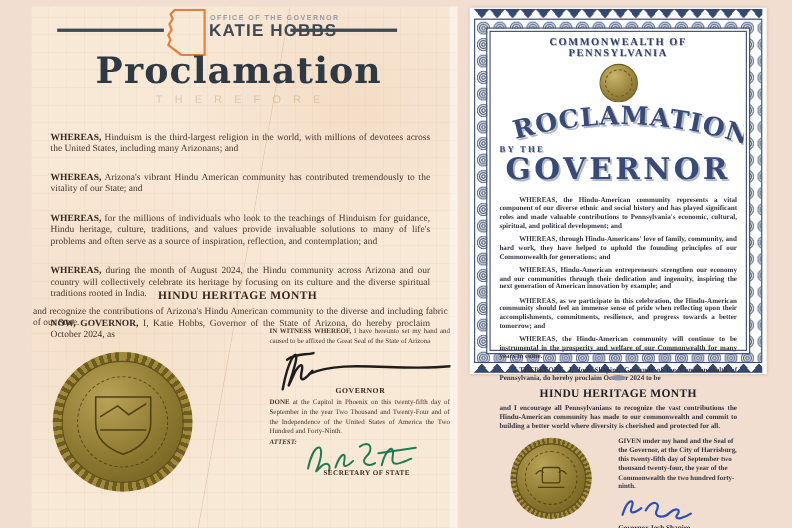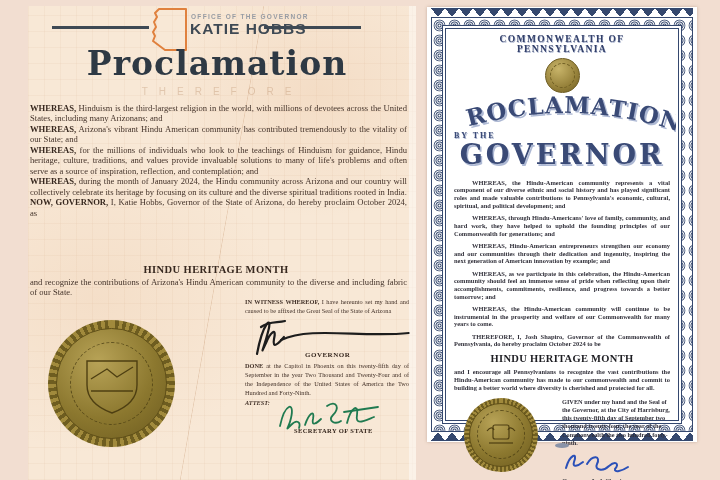--- a/index.html
+++ b/index.html
@@ -30,21 +30,21 @@
   .az-rule.left{left:24px;}
   .az-rule.right{left:236px;}
   .az-title{position:absolute;left:0;right:10px;top:38px;text-align:center;
     font-family:"DejaVu Serif",serif;font-weight:bold;font-size:33px;color:#2e3944;
     letter-spacing:1px;}
   .az-map-word{position:absolute;left:0;right:0;top:80px;text-align:center;
     font-size:10px;letter-spacing:11px;color:rgba(190,148,112,.40);
     font-family:"Liberation Sans",sans-serif;}
   .az-body{position:absolute;left:2px;top:97px;width:377px;font-size:8.6px;
     line-height:1.22;text-align:justify;}
-  .az-body p{margin:0;}
+  .az-body p{margin:16px;}
   .az-body b{color:#37281f;}
   .az-month{position:absolute;left:0;right:12px;top:258px;text-align:center;
     font-size:10.5px;font-weight:bold;letter-spacing:.4px;color:#37281f;}
   .az-closing{position:absolute;left:2px;top:271px;width:377px;font-size:8.6px;
     line-height:1.22;text-align:justify;}
   .az-witness{position:absolute;left:217px;top:292px;width:164px;font-size:6.3px;
     line-height:1.4;text-align:justify;}
   .az-sig-black{position:absolute;left:213px;top:306px;width:176px;height:50px;}
   .az-gov-label{position:absolute;left:277px;top:345px;font-size:7px;font-weight:bold;
     letter-spacing:.5px;color:#37281f;}
@@ -58,21 +58,21 @@
   .seal{border-radius:50%;background:repeating-conic-gradient(#a18a3c 0 3.5deg,#6e5d20 3.5deg 7deg);
     position:absolute;}
   .seal::before{content:"";position:absolute;inset:6.5%;border-radius:50%;
     background:radial-gradient(circle at 38% 30%, #b8a357, #8c782f 55%, #6c5b1f);
     border:1px solid #5f4f18;}
   .seal::after{content:"";position:absolute;inset:17%;border-radius:50%;
     border:1px dashed rgba(70,58,16,.75);}
   .az-seal{left:20px;top:314px;width:127px;height:127px;}
   .seal svg{position:absolute;left:50%;top:50%;transform:translate(-50%,-50%);z-index:2;}
   
-  #pa-doc{position:absolute;left:427px;top:7px;width:270px;height:435px;background:#fff;
+  #pa-doc{position:absolute;left:427px;top:7px;width:270px;height:333px;background:#fff;
     box-shadow:0 0 3px rgba(120,90,70,.35);}
   .pa-fringe{position:absolute;left:4px;right:4px;height:9px;}
   .pa-fringe.top{top:1px;background:conic-gradient(from 322deg at 50% 100%, #35486e 0 76deg, transparent 0) 0 0/14px 9px;}
   .pa-fringe.bottom{bottom:1px;background:conic-gradient(from 142deg at 50% 0, #35486e 0 76deg, transparent 0) 0 0/14px 9px;}
   .pa-frame{position:absolute;inset:10px 4px;border:1px solid #35486e;
     background-color:#fff;
     background-image:radial-gradient(circle at 50% 50%, #fff 0.5px, #35486e 1.5px, #fff 2.5px, #35486e 3.5px, #fff 4.5px, #35486e 5.5px, #fff 6.2px, transparent 6.4px);
     background-size:15px 15px;}
   .pa-inner{position:absolute;inset:10px 13px;background:#fff;border:1.6px solid #35486e;
     box-shadow:0 0 0 2px #fff;outline:1px solid #35486e;outline-offset:2px;
@@ -119,21 +119,21 @@
   <div class="az-rule left"></div>
   <div class="az-rule right"></div>
 
   <div class="az-title">Proclamation</div>
   <div class="az-map-word">THEREFORE</div>
 
   <div class="az-body">
     <p><b>WHEREAS,</b> <span>Hinduism is the third-largest religion in the world, with millions of devotees across the United States, including many Arizonans; and</span></p>
     <p><b>WHEREAS,</b> <span>Arizona's vibrant Hindu American community has contributed tremendously to the vitality of our State; and</span></p>
     <p><b>WHEREAS,</b> <span>for the millions of individuals who look to the teachings of Hinduism for guidance, Hindu heritage, culture, traditions, and values provide invaluable solutions to many of life's problems and often serve as a source of inspiration, reflection, and contemplation; and</span></p>
-    <p><b>WHEREAS,</b> <span>during the month of January 2024, the Hindu community across Arizona and our country will collectively celebrate its heritage by focusing on its culture and the diverse spiritual traditions rooted in India.</span></p>
+    <p><b>WHEREAS,</b> <span>during the month of August 2024, the Hindu community across Arizona and our country will collectively celebrate its heritage by focusing on its culture and the diverse spiritual traditions rooted in India.</span></p>
     <p><b>NOW, GOVERNOR,</b> <span>I, Katie Hobbs, Governor of the State of Arizona, do hereby proclaim October 2024, as</span></p>
   </div>
 
   <div class="az-month">HINDU HERITAGE MONTH</div>
   <div class="az-closing">and recognize the contributions of Arizona's Hindu American community to the diverse and including fabric of our State.</div>
 
   <div class="az-witness">
     <b>IN WITNESS WHEREOF,</b>
     <span>I have hereunto set my hand and caused to be affixed the Great Seal of the State of Arizona</span>
   </div>

